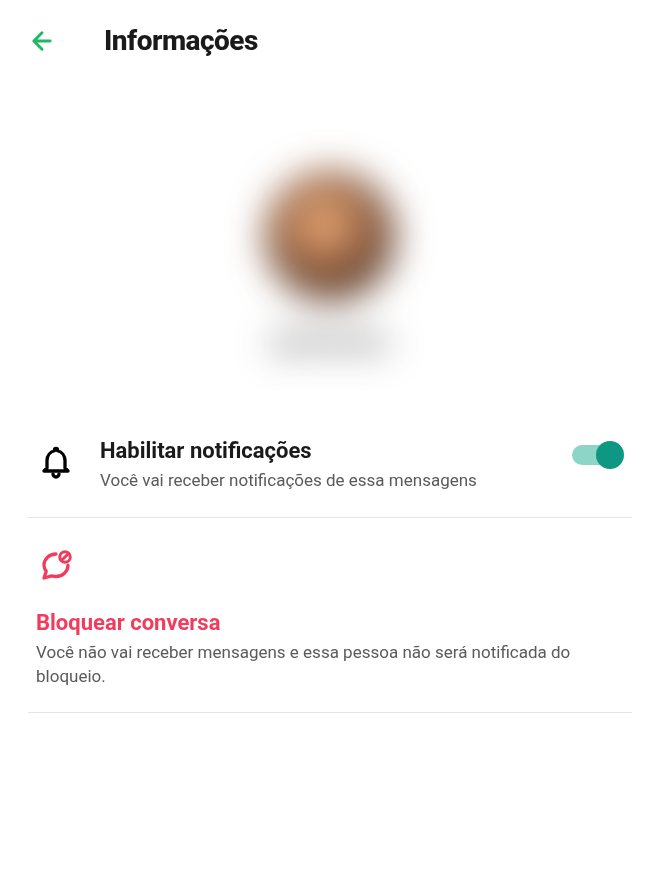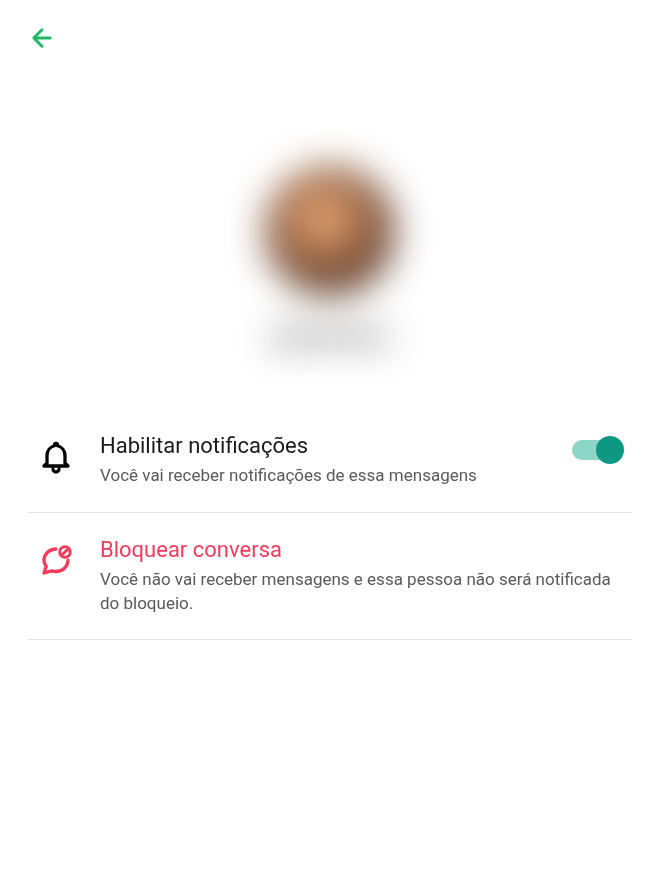--- a/index.html
+++ b/index.html
@@ -67,21 +67,21 @@
       display: flex;
       align-items: center;
       justify-content: center;
       margin-top: 4px;
     }
     .item-content {
       flex: 1;
     }
     .item-title {
       font-size: 22px;
-      font-weight: 400;
+      font-weight: 700;
       color: #1a1a1a;
       margin-bottom: 6px;
     }
     .item-title.danger {
       color: #f13c5c;
     }
     .item-description {
       font-size: 17px;
       color: #5a5a5a;
       line-height: 1.4;
@@ -107,31 +107,33 @@
       width: 28px;
       height: 28px;
       background: #0e9884;
       border-radius: 50%;
       position: absolute;
       right: 0;
       top: 1px;
     }
     .clickable-row {
       cursor: pointer;
+      flex-direction: column;
     }
   </style>
 </head>
 <body>
 
 <div class="header">
   <div class="back-arrow">
     <svg width="28" height="28" viewBox="0 0 24 24" fill="none">
       <path d="M19 12H5M5 12L12 5M5 12L12 19" stroke="#1fb866" stroke-width="2.5" stroke-linecap="round" stroke-linejoin="round"></path>
     </svg>
   </div>
+  <h1 class="page-title">Informações</h1>
 </div>
 
 <div class="profile-section">
   <div class="avatar"></div>
   <div class="username">@username</div>
 </div>
 
 <div class="settings-list">
 
   <div class="settings-item">

